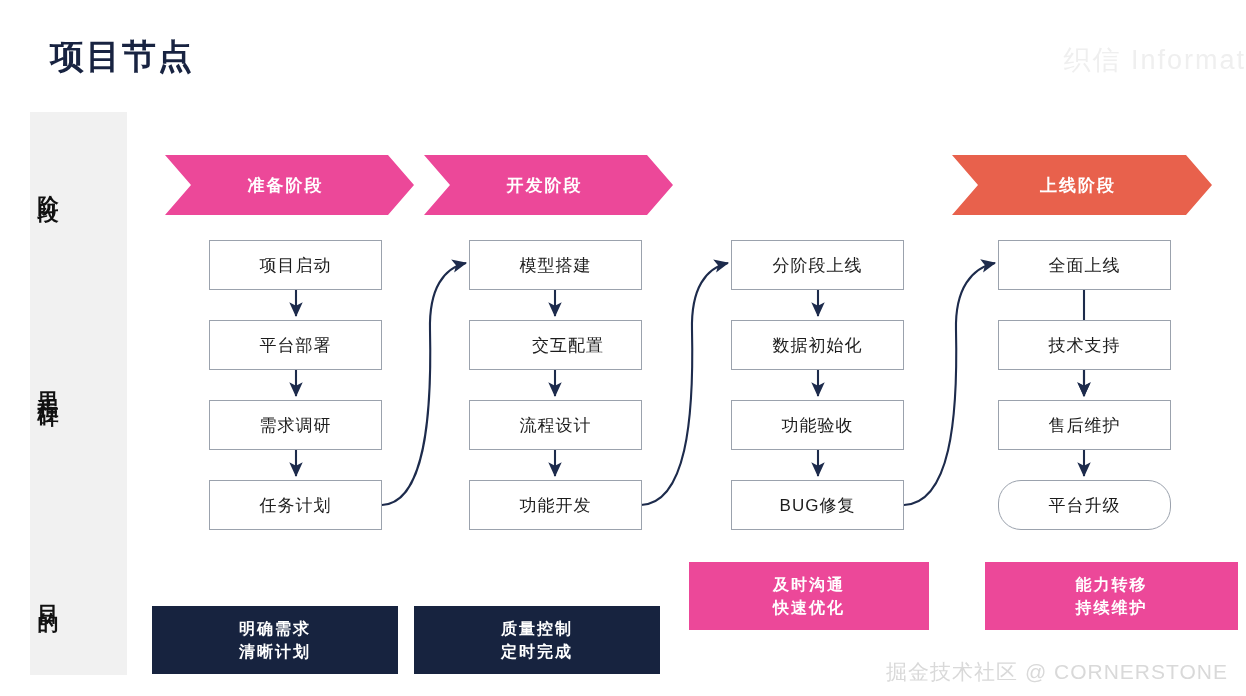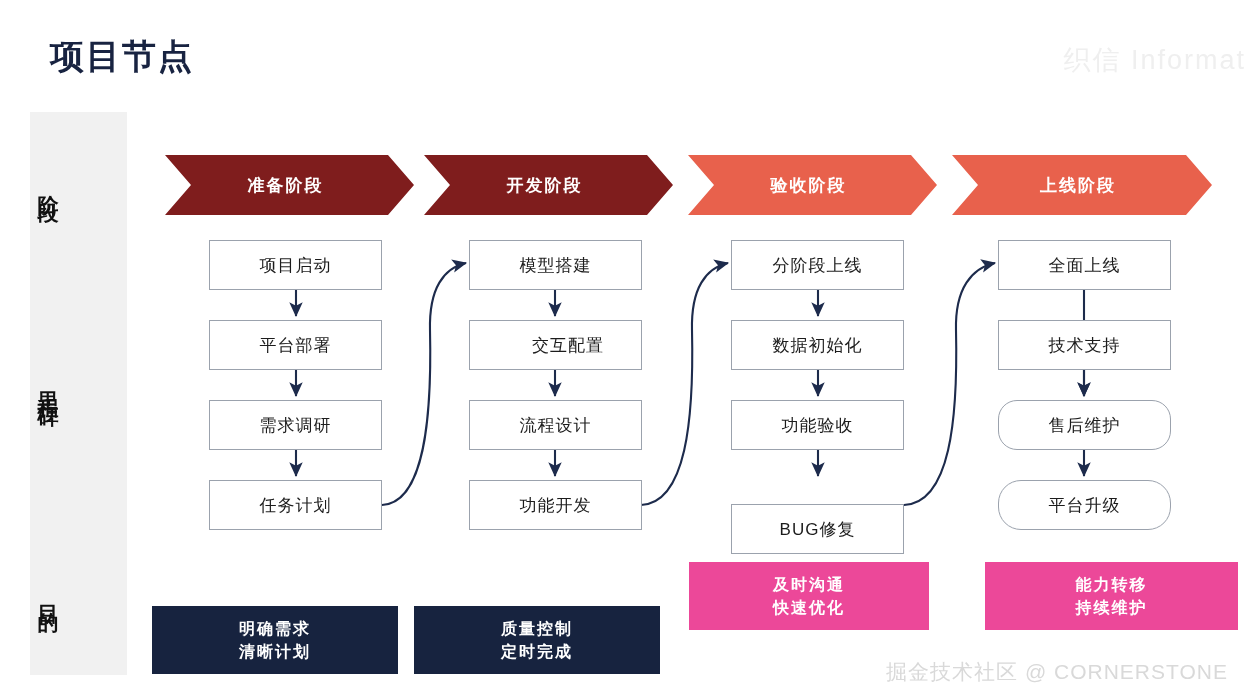--- a/index.html
+++ b/index.html
@@ -91,21 +91,21 @@
     height: 60px;
     color: #ffffff;
     font-size: 17px;
     font-weight: bold;
     letter-spacing: 2px;
     display: flex;
     align-items: center;
     justify-content: center;
   }
   .chevron span { position: relative; left: -4px; }
-  .chevron.navy   { background: #7f1d1d; }
+  .chevron.navy   { background: #ec4899; }
   .chevron.coral  { background: #e8614c; }
   .chevron.has-notch {
     clip-path: polygon(0 0, calc(100% - 26px) 0, 100% 50%, calc(100% - 26px) 100%, 0 100%, 26px 50%);
   }
 
   
   .mbox {
     position: absolute;
     width: 173px;
     height: 50px;
@@ -167,23 +167,20 @@
   </div>
   <div class="row-label" id="row-label-purpose">
     <span class="row-label-text">目的</span>
   </div>
 
   <div class="chevron navy has-notch" style="left:165px; width:249px;">
     <span>准备阶段</span>
   </div>
   <div class="chevron navy has-notch" style="left:424px; width:249px;">
     <span>开发阶段</span>
-  </div>
-  <div class="chevron coral has-notch" style="left:688px; width:249px;">
-    <span>验收阶段</span>
   </div>
   <div class="chevron coral has-notch" style="left:952px; width:260px;">
     <span>上线阶段</span>
   </div>
 
   <svg id="arrow-layer" viewBox="0 0 1246 696">
     <defs>
       <marker id="ah" markerWidth="9" markerHeight="9" refX="6.5" refY="3.2" orient="auto" markerUnits="strokeWidth">
         <path d="M0,0 L7,3.2 L0,6.4 L1.6,3.2 z" fill="#1d2b4c"></path>
       </marker>
@@ -242,31 +239,31 @@
 
   <div class="mbox" style="left:731px; top:240px;">
     <span>分阶段上线</span>
   </div>
   <div class="mbox" style="left:731px; top:320px;">
     <span>数据初始化</span>
   </div>
   <div class="mbox" style="left:731px; top:400px;">
     <span>功能验收</span>
   </div>
-  <div class="mbox" style="left:731px; top:504px;">
+  <div class="mbox" style="left:731px; top:480px;">
     <span>BUG修复</span>
   </div>
 
   <div class="mbox" style="left:998px; top:240px;">
     <span>全面上线</span>
   </div>
   <div class="mbox" style="left:998px; top:320px;">
     <span>技术支持</span>
   </div>
-  <div class="mbox" style="left:998px; top:400px;border-radius:19px;">
+  <div class="mbox" style="left:998px; top:400px;">
     <span>售后维护</span>
   </div>
   <div class="mbox" style="left:998px; top:480px;border-radius:23px;">
     <span>平台升级</span>
   </div>
 
   <div class="pbox navy" style="left:152px; width:246px;">
     <span>明确需求</span>
     <span>清晰计划</span>
   </div>

